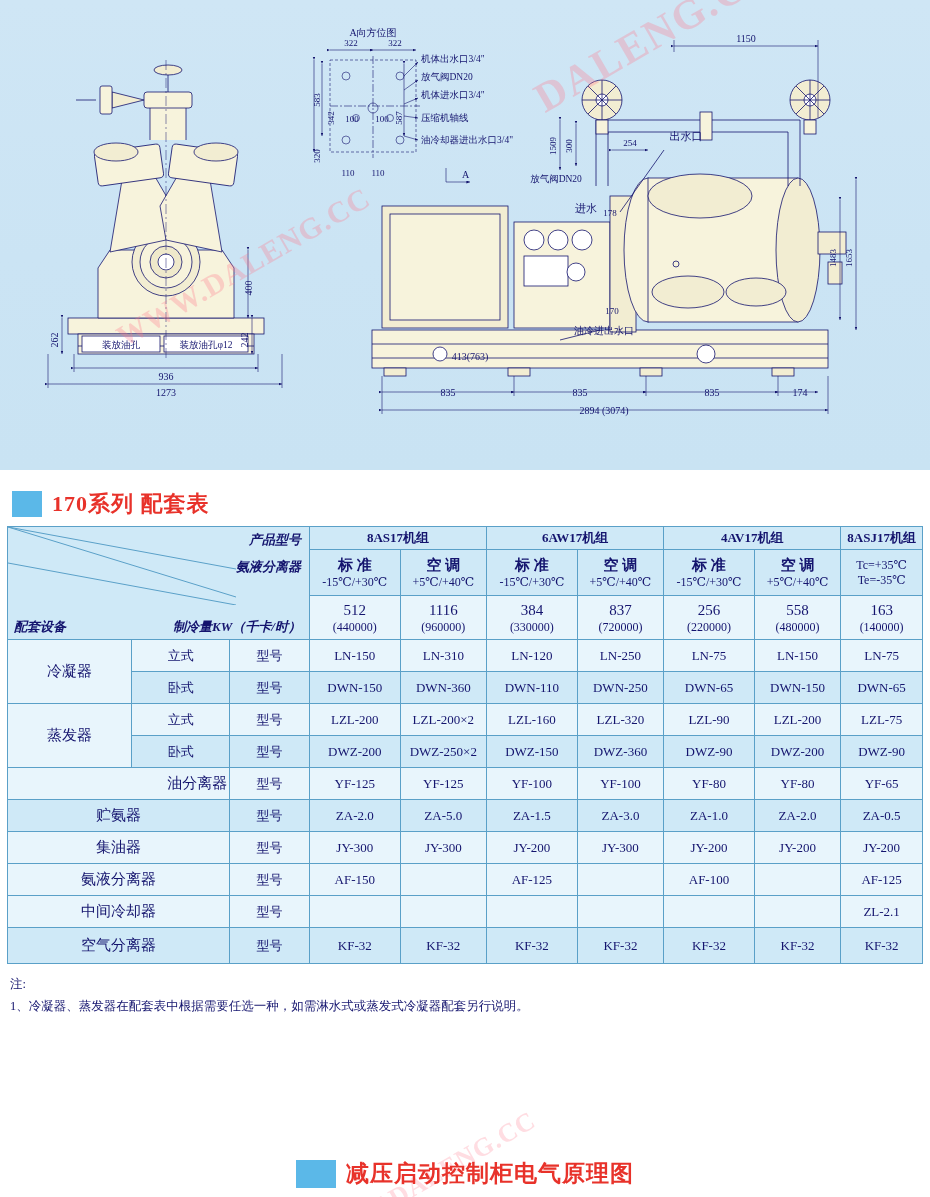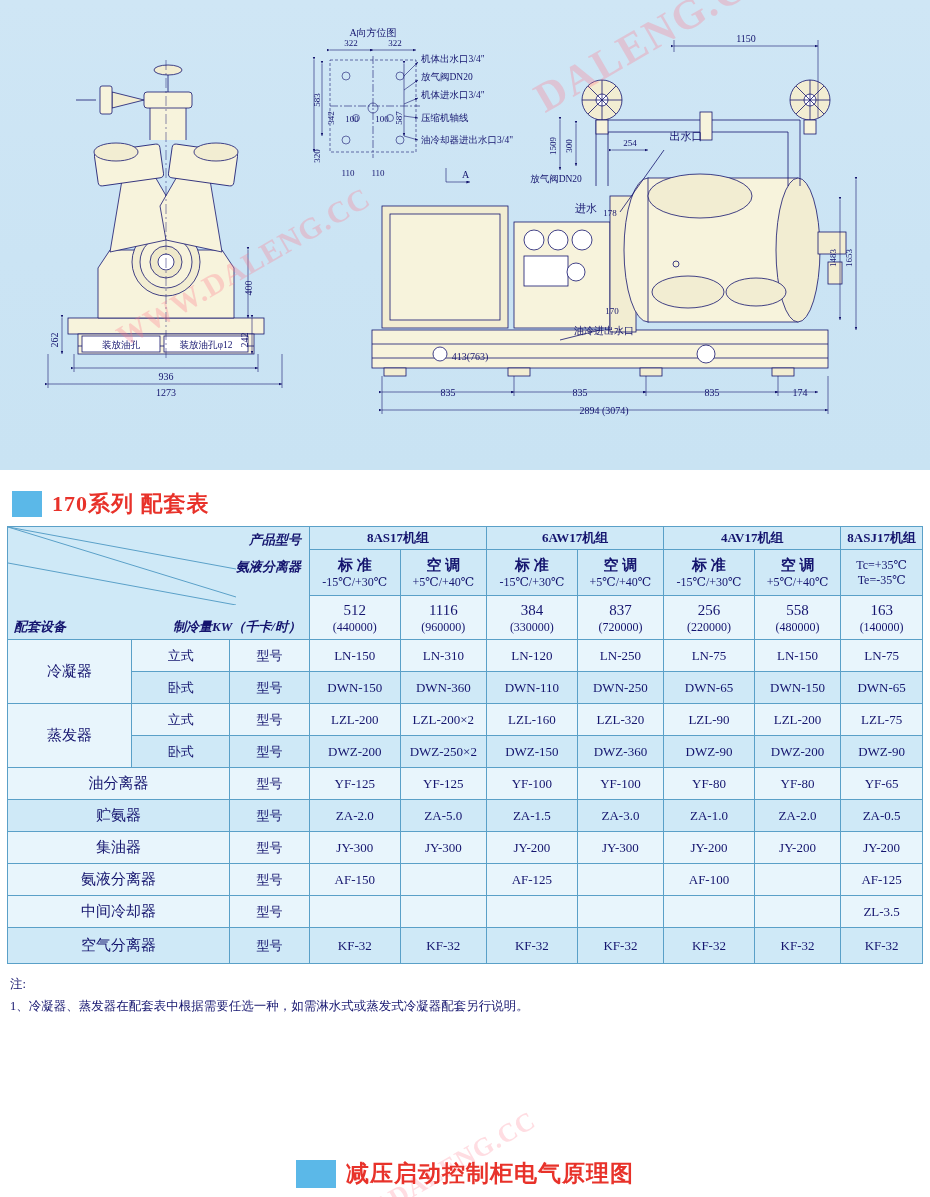--- a/index.html
+++ b/index.html
@@ -463,21 +463,21 @@
         <td>DWZ-200</td>
         <td>DWZ-250×2</td>
         <td>DWZ-150</td>
         <td>DWZ-360</td>
         <td>DWZ-90</td>
         <td>DWZ-200</td>
         <td>DWZ-90</td>
       </tr>
 
       <tr class="rowB" style="height:32px;">
-        <td colspan="2" style="font-size:15px;">油分离器</td>
+        <td colspan="2" style="font-size:15px;text-align:right;">油分离器</td>
         <td class="modelcol">型号</td>
         <td>YF-125</td>
         <td>YF-125</td>
         <td>YF-100</td>
         <td>YF-100</td>
         <td>YF-80</td>
         <td>YF-80</td>
         <td>YF-65</td>
       </tr>
 
@@ -519,21 +519,21 @@
 
       <tr class="rowB" style="height:32px;">
         <td colspan="2" style="font-size:15px;">中间冷却器</td>
         <td class="modelcol">型号</td>
         <td></td>
         <td></td>
         <td></td>
         <td></td>
         <td></td>
         <td></td>
-        <td>ZL-3.5</td>
+        <td>ZL-2.1</td>
       </tr>
 
       <tr class="rowA" style="height:36px;">
         <td colspan="2" style="font-size:15px;">空气分离器</td>
         <td class="modelcol">型号</td>
         <td>KF-32</td>
         <td>KF-32</td>
         <td>KF-32</td>
         <td>KF-32</td>
         <td>KF-32</td>

